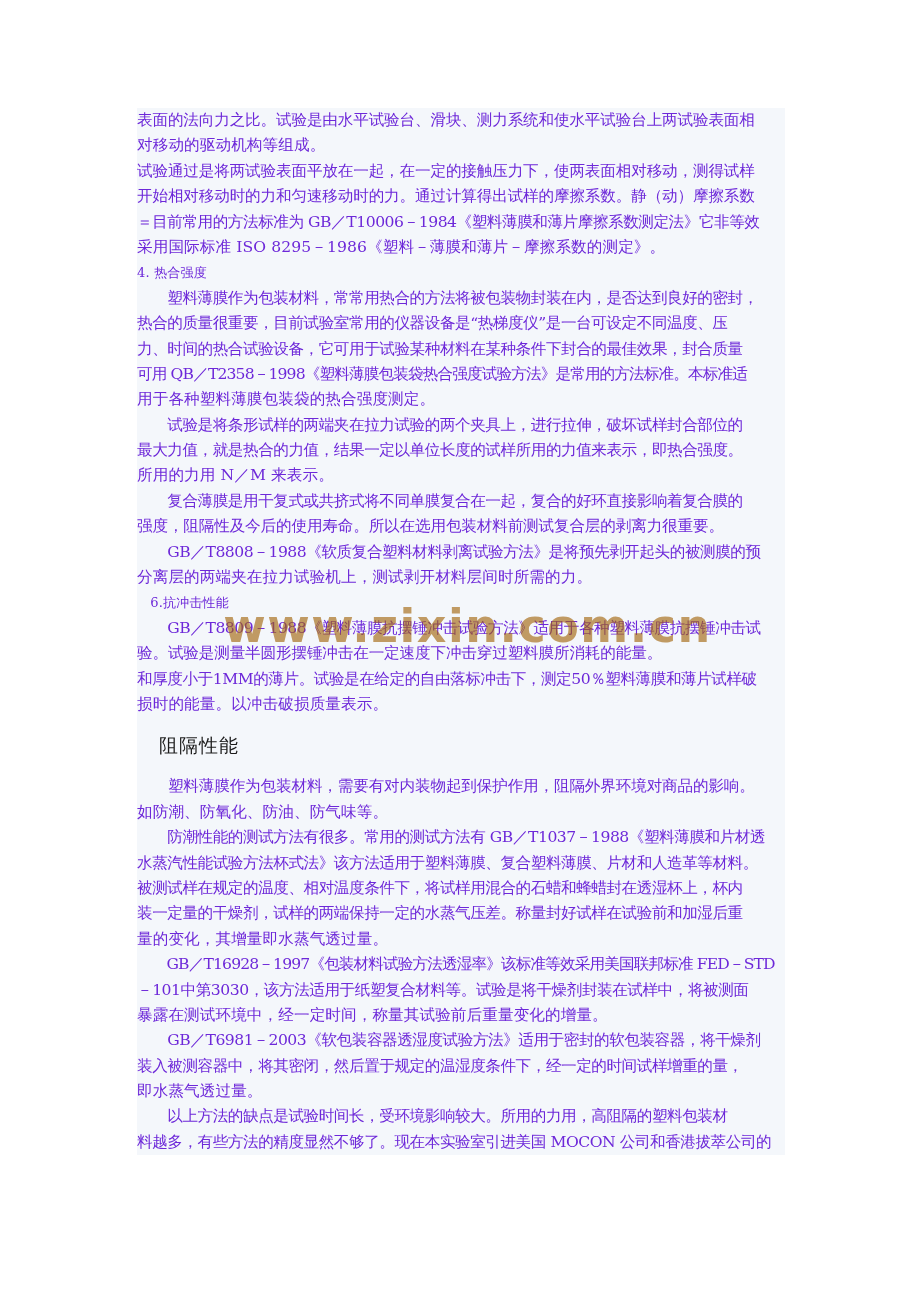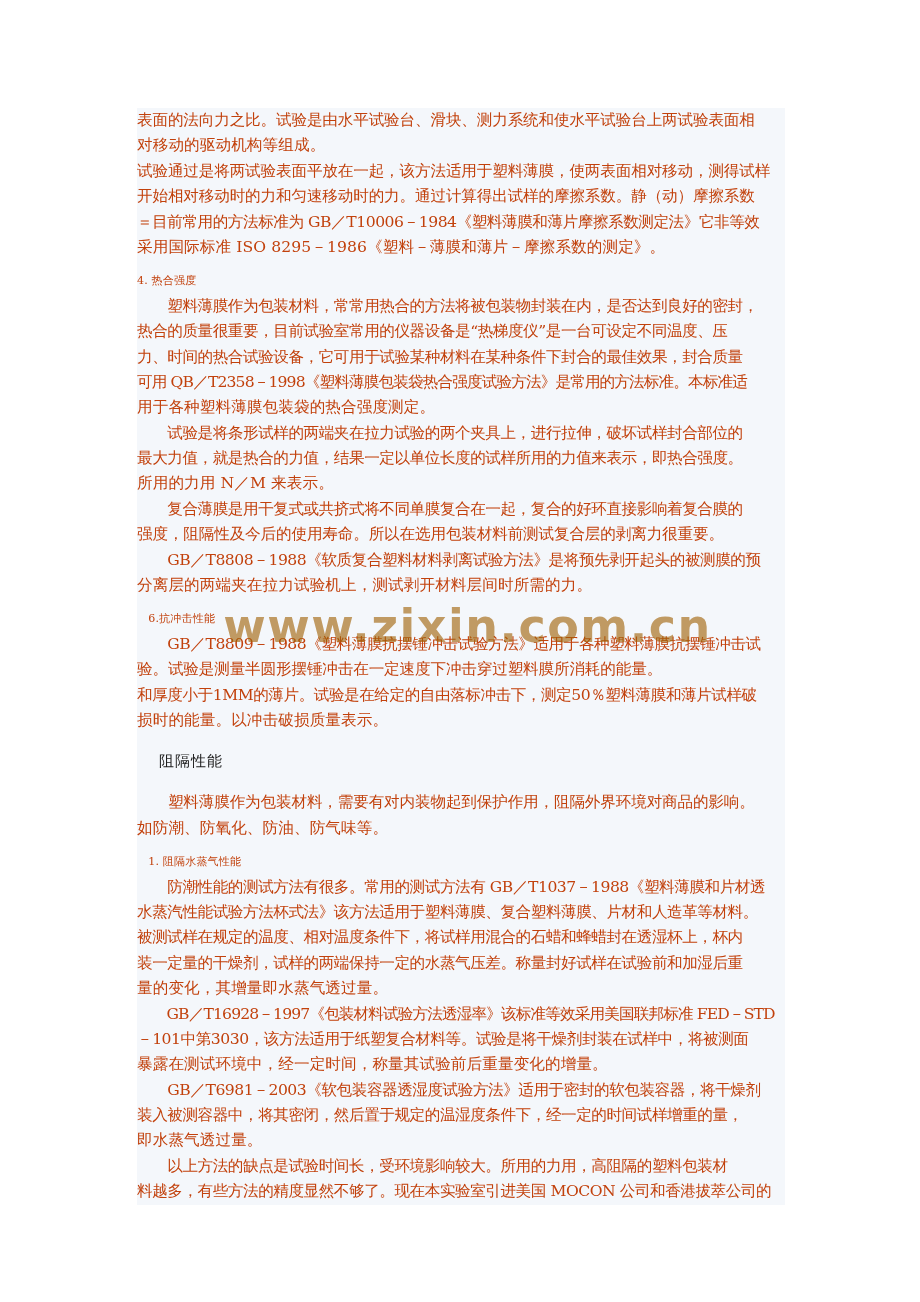--- a/index.html
+++ b/index.html
@@ -30,42 +30,41 @@
     left: 137px;
     top: 108px;
     width: 648px;
     background: #f4f7fb;
     padding: 0;
   }
 
   .line {
     font-size: 15.6px;
     line-height: 25.4px;
-    color: #c2410c;
+    color: #6d28d9;
     white-space: pre;
     letter-spacing: 0.1px;
     font-family: "DejaVu Serif", "Liberation Serif", serif;
     height: 25.4px;
   }
 
   
   .line.tight { letter-spacing: -0.15px; }
   .line.tight2 { letter-spacing: -0.45px; }
   .line.tight3 { letter-spacing: -0.85px; }
 
   
   .line.sec {
-    font-size: 11px;
+    font-size: 13px;
     letter-spacing: 0.2px;
-    margin-top: 8px;
   }
 
   
   .heading {
-    font-size: 15px;
+    font-size: 19px;
     line-height: 33px;
     height: 33px;
     color: #1b1b1b;
     padding-left: 22px;
     letter-spacing: 1px;
     white-space: pre;
     font-family: "DejaVu Serif", "Liberation Serif", serif;
   }
 
   .gap {
@@ -92,21 +91,21 @@
   }
 </style>
 </head>
 <body>
 
 <div class="page">
 
   <div class="text-column" id="text-column">
       <div class="line tight">表面的法向力之比。试验是由水平试验台、滑块、测力系统和使水平试验台上两试验表面相</div>
       <div class="line ">对移动的驱动机构等组成。</div>
-      <div class="line tight">试验通过是将两试验表面平放在一起，该方法适用于塑料薄膜，使两表面相对移动，测得试样</div>
+      <div class="line tight">试验通过是将两试验表面平放在一起，在一定的接触压力下，使两表面相对移动，测得试样</div>
       <div class="line tight">开始相对移动时的力和匀速移动时的力。通过计算得出试样的摩擦系数。静（动）摩擦系数</div>
       <div class="line tight2">＝目前常用的方法标准为 GB／T10006－1984《塑料薄膜和薄片摩擦系数测定法》它非等效</div>
       <div class="line ">采用国际标准 ISO 8295－1986《塑料－薄膜和薄片－摩擦系数的测定》。</div>
       <div class="line sec">4. 热合强度</div>
       <div class="line tight2">　　塑料薄膜作为包装材料，常常用热合的方法将被包装物封装在内，是否达到良好的密封，</div>
       <div class="line tight2">热合的质量很重要，目前试验室常用的仪器设备是“热梯度仪”是一台可设定不同温度、压</div>
       <div class="line tight2">力、时间的热合试验设备，它可用于试验某种材料在某种条件下封合的最佳效果，封合质量</div>
       <div class="line tight3">可用 QB／T2358－1998《塑料薄膜包装袋热合强度试验方法》是常用的方法标准。本标准适</div>
       <div class="line ">用于各种塑料薄膜包装袋的热合强度测定。</div>
       <div class="line tight2">　　试验是将条形试样的两端夹在拉力试验的两个夹具上，进行拉伸，破坏试样封合部位的</div>
@@ -119,21 +118,20 @@
       <div class="line sec">　6.抗冲击性能</div>
       <div class="line tight2">　　GB／T8809－1988《塑料薄膜抗摆锤冲击试验方法》适用于各种塑料薄膜抗摆锤冲击试</div>
       <div class="line tight">验。试验是测量半圆形摆锤冲击在一定速度下冲击穿过塑料膜所消耗的能量。</div>
       <div class="line tight2">和厚度小于1MM的薄片。试验是在给定的自由落标冲击下，测定50％塑料薄膜和薄片试样破</div>
       <div class="line ">损时的能量。以冲击破损质量表示。</div>
       <div class="gap"></div>
       <div class="heading">阻隔性能</div>
       <div class="gap"></div>
       <div class="line tight">　　塑料薄膜作为包装材料，需要有对内装物起到保护作用，阻隔外界环境对商品的影响。</div>
       <div class="line ">如防潮、防氧化、防油、防气味等。</div>
-      <div class="line sec">　1. 阻隔水蒸气性能</div>
       <div class="line tight2">　　防潮性能的测试方法有很多。常用的测试方法有 GB／T1037－1988《塑料薄膜和片材透</div>
       <div class="line tight2">水蒸汽性能试验方法杯式法》该方法适用于塑料薄膜、复合塑料薄膜、片材和人造革等材料。</div>
       <div class="line tight2">被测试样在规定的温度、相对温度条件下，将试样用混合的石蜡和蜂蜡封在透湿杯上，杯内</div>
       <div class="line tight2">装一定量的干燥剂，试样的两端保持一定的水蒸气压差。称量封好试样在试验前和加湿后重</div>
       <div class="line ">量的变化，其增量即水蒸气透过量。</div>
       <div class="line tight3">　　GB／T16928－1997《包装材料试验方法透湿率》该标准等效采用美国联邦标准 FED－STD</div>
       <div class="line tight2">－101中第3030，该方法适用于纸塑复合材料等。试验是将干燥剂封装在试样中，将被测面</div>
       <div class="line ">暴露在测试环境中，经一定时间，称量其试验前后重量变化的增量。</div>
       <div class="line tight2">　　GB／T6981－2003《软包装容器透湿度试验方法》适用于密封的软包装容器，将干燥剂</div>
       <div class="line tight2">装入被测容器中，将其密闭，然后置于规定的温湿度条件下，经一定的时间试样增重的量，</div>

